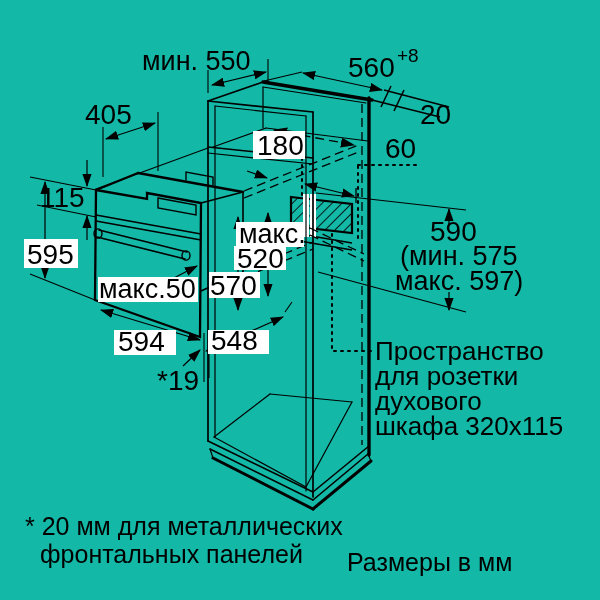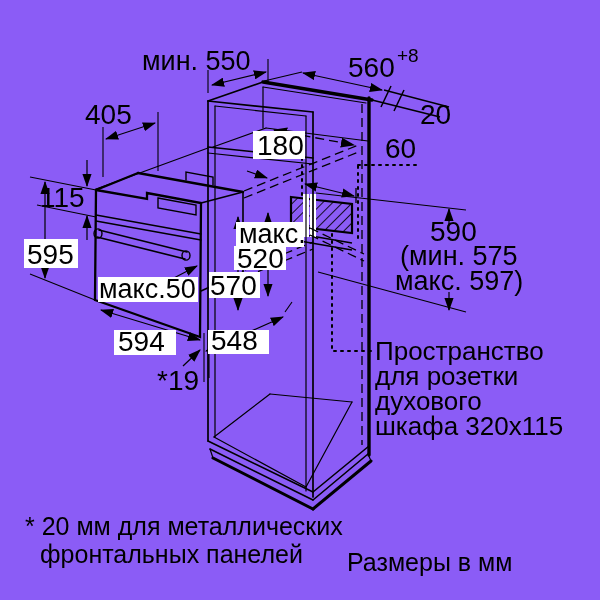--- a/index.html
+++ b/index.html
@@ -1,16 +1,16 @@
 <!DOCTYPE html>
 <html><head>
 <meta charset="utf-8">
 <style>
   html,body{margin:0;padding:0;background:#fff;}
-  #stage{position:relative;width:600px;height:600px;background:#8b5cf6;overflow:hidden;
+  #stage{position:relative;width:600px;height:600px;background:#14b8a6;overflow:hidden;
          font-family:"Liberation Sans", sans-serif;}
   svg{position:absolute;left:0;top:0;}
   svg text{fill:#000;font-family:"Liberation Sans", sans-serif;}
   .dim{font-size:28px;}
   .dim27{font-size:27px;}
   .sup{font-size:19px;}
   .note{font-size:26px;}
   .foot{font-size:25px;}
   .ln{stroke:#000;fill:none;}
   .knock{fill:#fff;stroke:none;}

